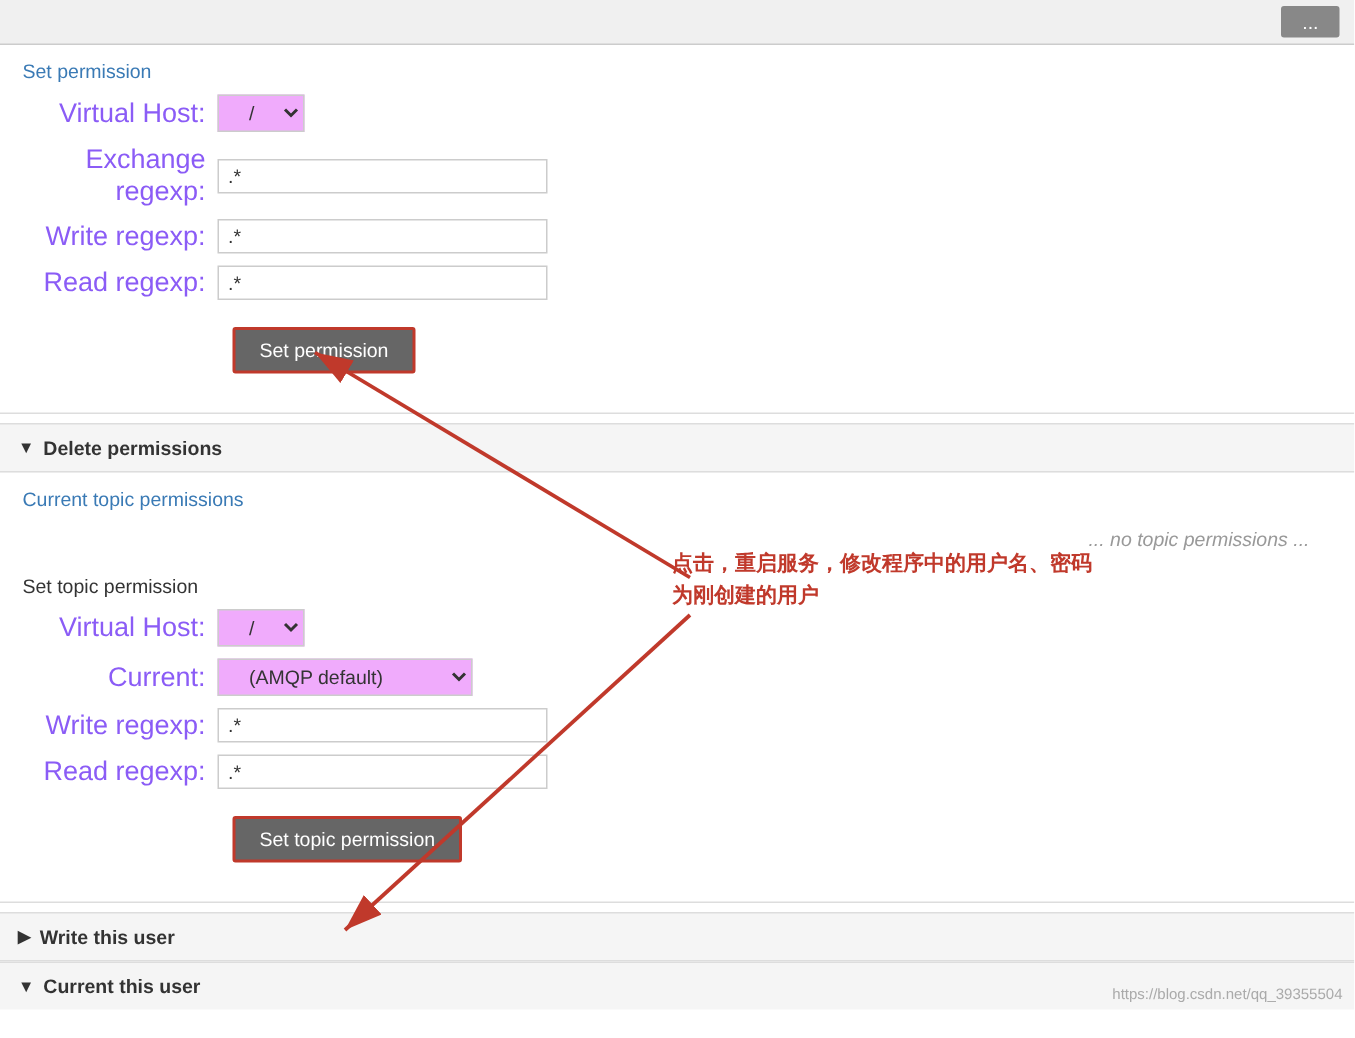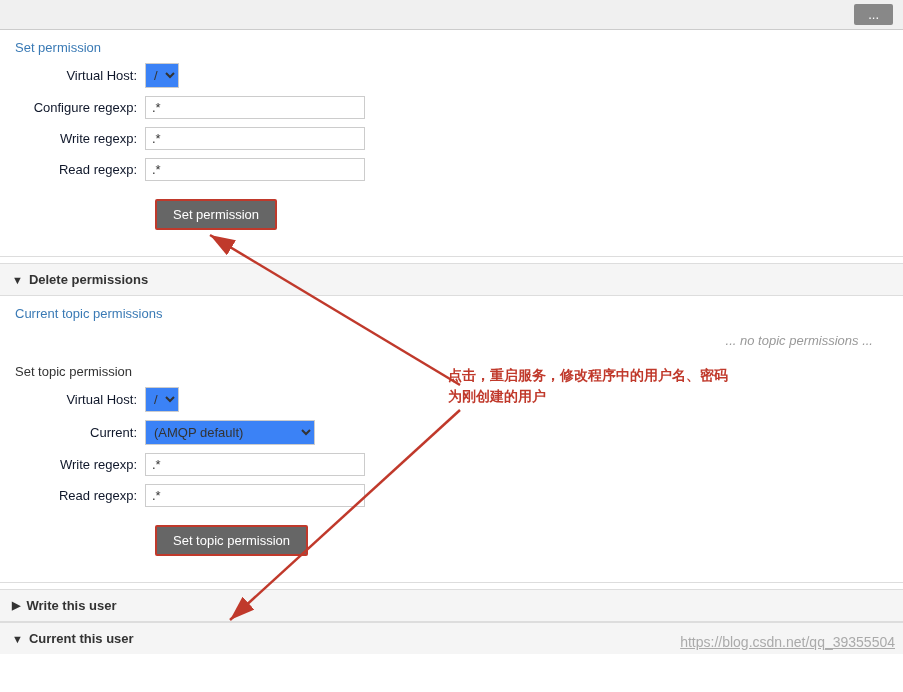--- a/index.html
+++ b/index.html
@@ -43,36 +43,36 @@
     }
     .form-group {
       display: flex;
       align-items: center;
       margin: 8px 0;
     }
     .form-label {
       text-align: right;
       width: 130px;
       padding-right: 8px;
-      color: #0f172a;
-      font-size: 13px;
+      color: #8b5cf6;
+      font-size: 18px;
     }
     .form-input {
       border: 1px solid #ccc;
       padding: 3px 6px;
       font-size: 13px;
       width: 220px;
       color: #333;
     }
     .form-select {
       border: 1px solid #ccc;
-      padding: 3px 4px;
+      padding: 3px 16px;
       font-size: 13px;
       color: #333;
-      background: #3b82f6;
+      background: #f0abfc;
     }
     .set-permission-btn {
       background: #666;
       color: #fff;
       border: 2px solid #c0392b;
       padding: 6px 16px;
       font-size: 13px;
       cursor: pointer;
       margin: 10px 0 10px 140px;
       border-radius: 2px;
@@ -153,23 +153,22 @@
       align-items: center;
       cursor: pointer;
       font-weight: bold;
       font-size: 13px;
     }
     .watermark {
       position: absolute;
       bottom: 4px;
       right: 8px;
       color: #aaa;
-      font-size: 14px;
+      font-size: 10px;
       pointer-events: none;
-      text-decoration: underline;
     }
   </style>
 </head>
 <body>
 
 <div class="page-container" style="position:relative;">
 
   <div class="top-bar">
     <button class="top-bar-btn">...</button>
   </div>
@@ -182,21 +181,21 @@
       </div>
 
       <div class="form-group">
         <span class="form-label">Virtual Host:</span>
         <select class="form-select">
           <option>/</option>
         </select>
       </div>
 
       <div class="form-group">
-        <span class="form-label">Configure regexp:</span>
+        <span class="form-label">Exchange regexp:</span>
         <input class="form-input" type="text" value=".*" style="">
       </div>
 
       <div class="form-group">
         <span class="form-label">Write regexp:</span>
         <input class="form-input" type="text" value=".*" style="">
       </div>
 
       <div class="form-group">
         <span class="form-label">Read regexp:</span>

